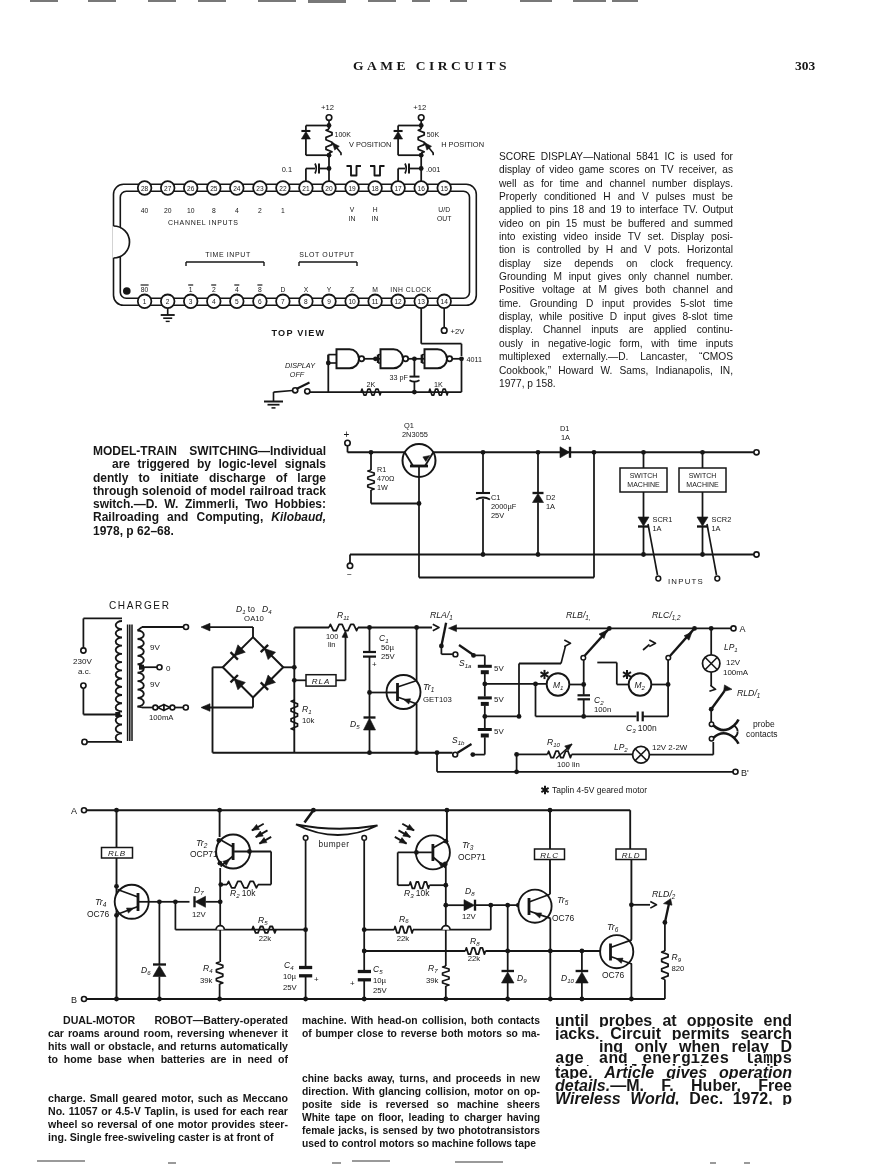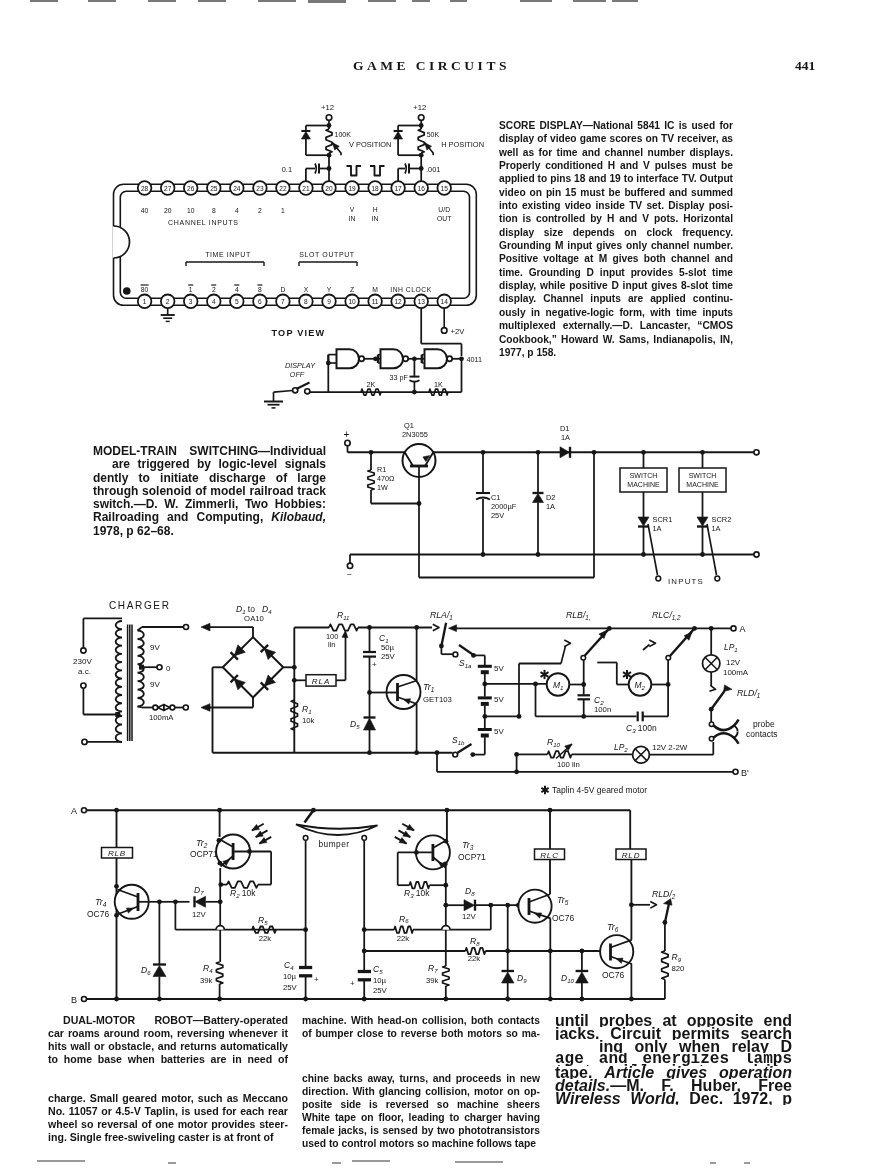--- a/index.html
+++ b/index.html
@@ -1,20 +1,20 @@
 <!DOCTYPE html>
 <html><head><meta charset="utf-8"><style>
 html,body{margin:0;padding:0;background:#ffffff;-webkit-font-smoothing:antialiased;}
 body{width:896px;height:1172px;position:relative;font-family:"Liberation Sans",sans-serif;color:#161616;}
 .hdr{position:absolute;top:58px;left:0;width:896px;font-family:"Liberation Serif",serif;font-weight:bold;font-size:13.5px;}
 </style></head>
 <body>
 <div class="hdr">
     <span style="position:absolute;left:353px;letter-spacing:3.5px;text-align:center;">GAME CIRCUITS</span>
-    <span style="position:absolute;left:795px;letter-spacing:0px;">441</span>
+    <span style="position:absolute;left:795px;letter-spacing:0px;">303</span>
   </div>
 <div style="position:absolute;left:30px;top:0px;width:28px;height:2.4px;background:#787878;"></div>
 <div style="position:absolute;left:88px;top:0px;width:28px;height:2px;background:#787878;"></div>
 <div style="position:absolute;left:148px;top:0px;width:28px;height:2.4px;background:#787878;"></div>
 <div style="position:absolute;left:198px;top:0px;width:28px;height:2px;background:#787878;"></div>
 <div style="position:absolute;left:258px;top:0px;width:38px;height:2.4px;background:#787878;"></div>
 <div style="position:absolute;left:308px;top:0px;width:38px;height:2.8px;background:#787878;"></div>
 <div style="position:absolute;left:368px;top:0px;width:28px;height:2px;background:#787878;"></div>
 <div style="position:absolute;left:412px;top:0px;width:18px;height:2.4px;background:#787878;"></div>
 <div style="position:absolute;left:450px;top:0px;width:17px;height:2px;background:#787878;"></div>
@@ -774,21 +774,21 @@
 <line x1="669.5" y1="901.2" x2="664.9" y2="922.4" stroke="#161616" stroke-width="2.34" stroke-linecap="butt"></line>
 <circle cx="664.9" cy="922.4" r="2.4" fill="#161616" stroke="none"></circle>
 <text x="652.0" y="897.0" text-anchor="start" style="font-size:8.692px;font-style:italic;">RLD/<tspan dy="1.9" style="font-size:6.3px">2</tspan></text>
 <line x1="664.9" y1="922.4" x2="664.9" y2="950.9" stroke="#161616" stroke-width="1.755" stroke-linecap="butt"></line>
 <polyline points="664.9,950.9 661.7,952.1 668.1,954.5 668.1,956.9 661.7,959.2 661.7,961.6 668.1,964.0 668.1,966.4 661.7,968.8 661.7,971.2 668.1,973.5 668.1,975.9 661.7,978.3 664.9,979.5" fill="none" stroke="#161616" stroke-width="1.755" stroke-linejoin="round"></polyline>
 <line x1="664.9" y1="979.5" x2="664.9" y2="999.0" stroke="#161616" stroke-width="1.755" stroke-linecap="butt"></line>
 <text x="671.5" y="960.0" text-anchor="start" style="font-size:8.48px;font-style:italic;">R<tspan dy="1.9" style="font-size:6.1px">9</tspan></text>
 <text x="671.5" y="971.0" text-anchor="start" style="font-size:7.74px;">820</text>
 <path d="M 441.8 929.7 A 4.1 4.1 0 0 1 450.0 929.7" fill="white" stroke="#161616" stroke-width="1.8"></path>
   </svg>
-<div style="position:absolute;left:499px;top:119px;width:234px;font-size:10.2px;font-weight:bold;line-height:13.35px;">
+<div style="position:absolute;left:499px;top:150px;width:234px;font-size:10.2px;font-weight:normal;line-height:13.35px;">
     <div style="text-align:justify;text-align-last:justify;height:13.35px;overflow:hidden;">SCORE DISPLAY—National 5841 IC is used for</div>
     <div style="text-align:justify;text-align-last:justify;height:13.35px;overflow:hidden;">display of video game scores on TV receiver, as</div>
     <div style="text-align:justify;text-align-last:justify;height:13.35px;overflow:hidden;">well as for time and channel number displays.</div>
     <div style="text-align:justify;text-align-last:justify;height:13.35px;overflow:hidden;">Properly conditioned H and V pulses must be</div>
     <div style="text-align:justify;text-align-last:justify;height:13.35px;overflow:hidden;">applied to pins 18 and 19 to interface TV. Output</div>
     <div style="text-align:justify;text-align-last:justify;height:13.35px;overflow:hidden;">video on pin 15 must be buffered and summed</div>
     <div style="text-align:justify;text-align-last:justify;height:13.35px;overflow:hidden;">into existing video inside TV set. Display posi-</div>
     <div style="text-align:justify;text-align-last:justify;height:13.35px;overflow:hidden;">tion is controlled by H and V pots. Horizontal</div>
     <div style="text-align:justify;text-align-last:justify;height:13.35px;overflow:hidden;">display size depends on clock frequency.</div>
     <div style="text-align:justify;text-align-last:justify;height:13.35px;overflow:hidden;">Grounding M input gives only channel number.</div>

